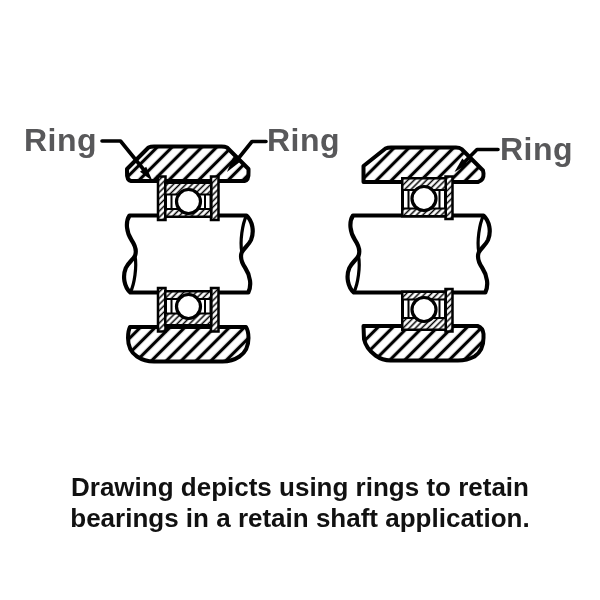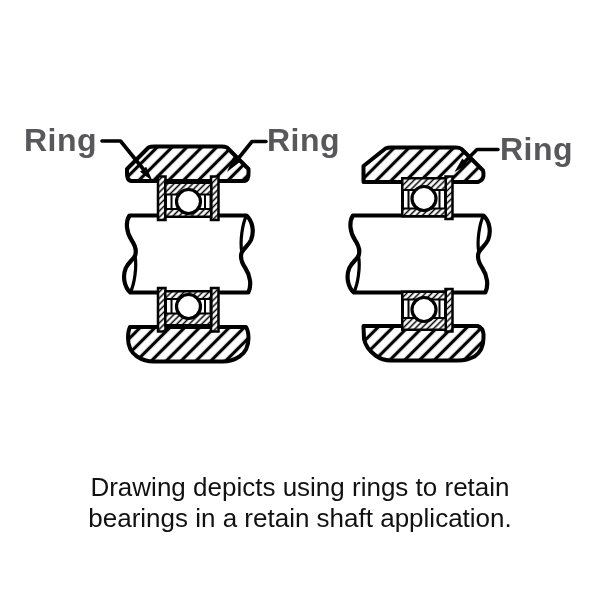--- a/index.html
+++ b/index.html
@@ -29,21 +29,21 @@
     user-select:none;
   }
   .caption{
     position:absolute;
     left:0;top:472px;
     width:600px;
     text-align:center;
     color:var(--caption);
     font-size:26px;
     line-height:31px;
-    font-weight:400;
+    font-weight:700;
   }
   .hatch-line{stroke:var(--line);}
   .outline{stroke:var(--line);fill:#ffffff;}
   .hatched{stroke:var(--line);fill:url(#hatch);}
   .fhatched{stroke:var(--line);fill:url(#fhatch);}
   .thin{stroke:var(--line);fill:none;}
   .leader{stroke:var(--line);fill:none;}
   .arrowhead{fill:var(--line);stroke:none;}
 </style>
 </head>

